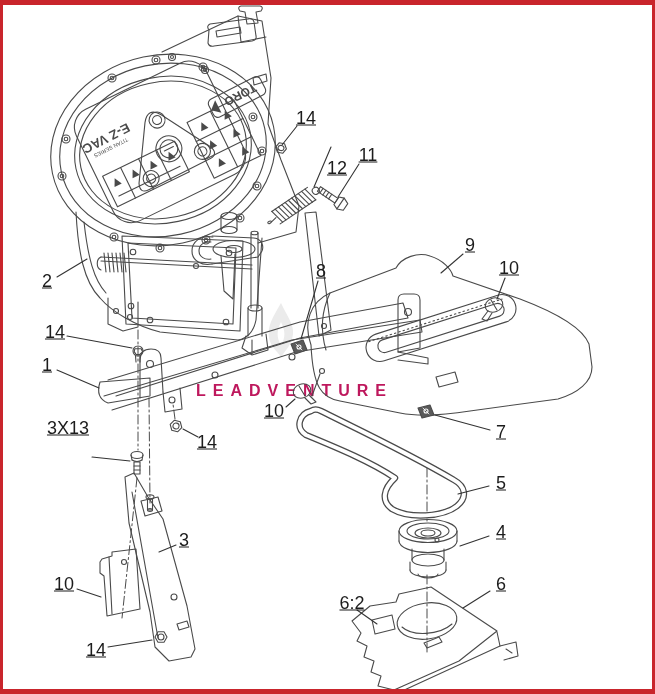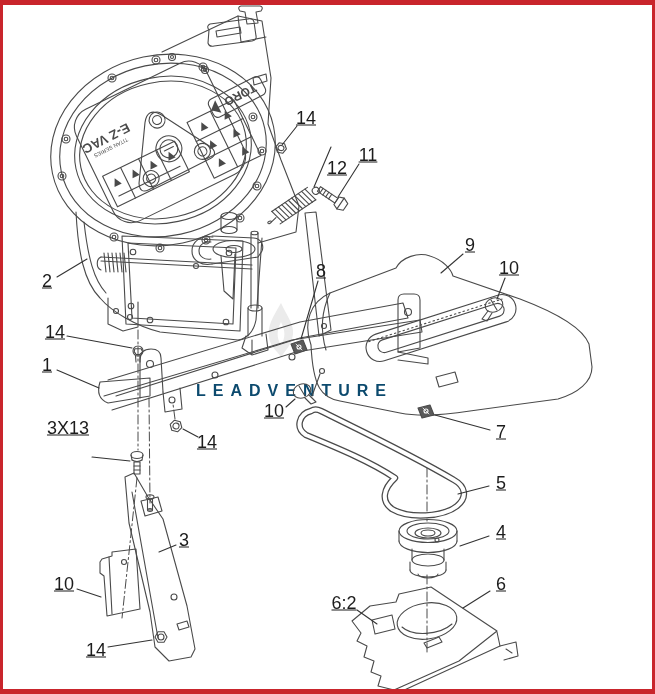--- a/index.html
+++ b/index.html
@@ -11,21 +11,21 @@
          letter-spacing:7px;color:#e2e2e2;z-index:1;white-space:nowrap;}
   #diagram{position:absolute;left:0;top:0;z-index:2;}
   #callout-layer{position:absolute;left:0;top:0;width:655px;height:694px;z-index:10;
          pointer-events:none;}
   .callout{position:absolute;transform:translate(-50%,-50%);font-size:18px;color:#1c1c1c;
          white-space:nowrap;text-decoration:underline;}
 </style>
 </head>
 <body>
 
-<div id="watermark-text" style="color: #0c4a6e;">LEADVENTURE</div>
+<div id="watermark-text" style="color: #be185d;">LEADVENTURE</div>
 
 <svg id="diagram" width="655" height="694" viewBox="0 0 655 694" fill="none" stroke="#4a4a4a" stroke-width="1.1" stroke-linecap="round" stroke-linejoin="round">
 
   <g stroke="none">
     <path d="M 281,303 C 273,317 267,326 269,338 C 271,347 277,351 281,357 C 286,350 292,344 293,334 C 294,324 287,316 281,303 Z" fill="#ebebeb"></path>
     <path d="M 281,322 C 277,330 276,337 281,345 C 286,337 285,330 281,322 Z" fill="#ffffff"></path>
   </g>
 
   <g>
     <ellipse cx="163" cy="150" rx="113" ry="95" transform="rotate(-12 163 150)"></ellipse>
@@ -386,18 +386,18 @@
     <div class="callout" style="left: 55px; top: 332px;">14</div>
     <div class="callout" style="left: 47px; top: 365px;">1</div>
     <div class="callout" style="left: 274px; top: 411px;">10</div>
     <div class="callout" style="left: 501px; top: 432px;">7</div>
     <div class="callout" style="left: 207px; top: 442px;">14</div>
     <div class="callout" style="left: 68px; top: 428px;">3X13</div>
     <div class="callout" style="left: 501px; top: 483px;">5</div>
     <div class="callout" style="left: 501px; top: 532px;">4</div>
     <div class="callout" style="left: 501px; top: 584px;">6</div>
     <div class="callout" style="left: 184px; top: 540px;">3</div>
-    <div class="callout" style="left: 344px; top: 603px;">6:2</div>
+    <div class="callout" style="left: 352px; top: 603px;">6:2</div>
     <div class="callout" style="left: 64px; top: 584px;">10</div>
     <div class="callout" style="left: 96px; top: 650px;">14</div>
   </div>
 
 <div class="frame" style="border-color: rgb(201, 37, 44);"></div>
 
 </body></html>

